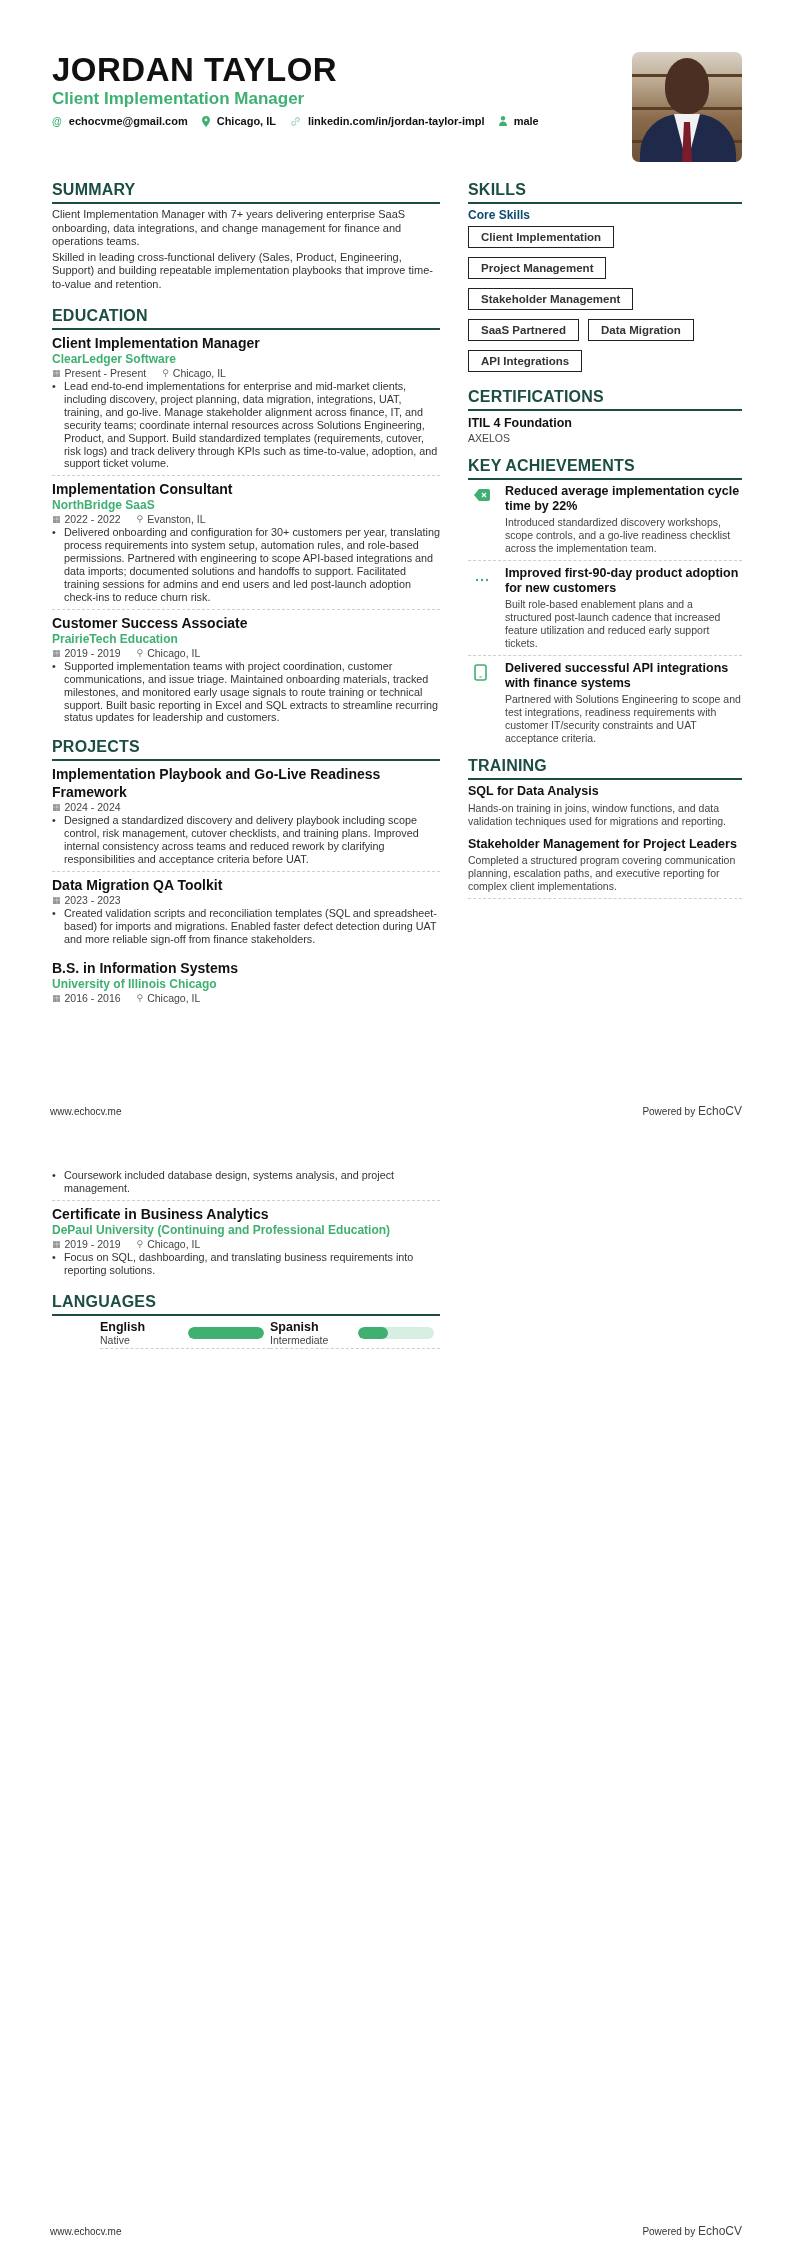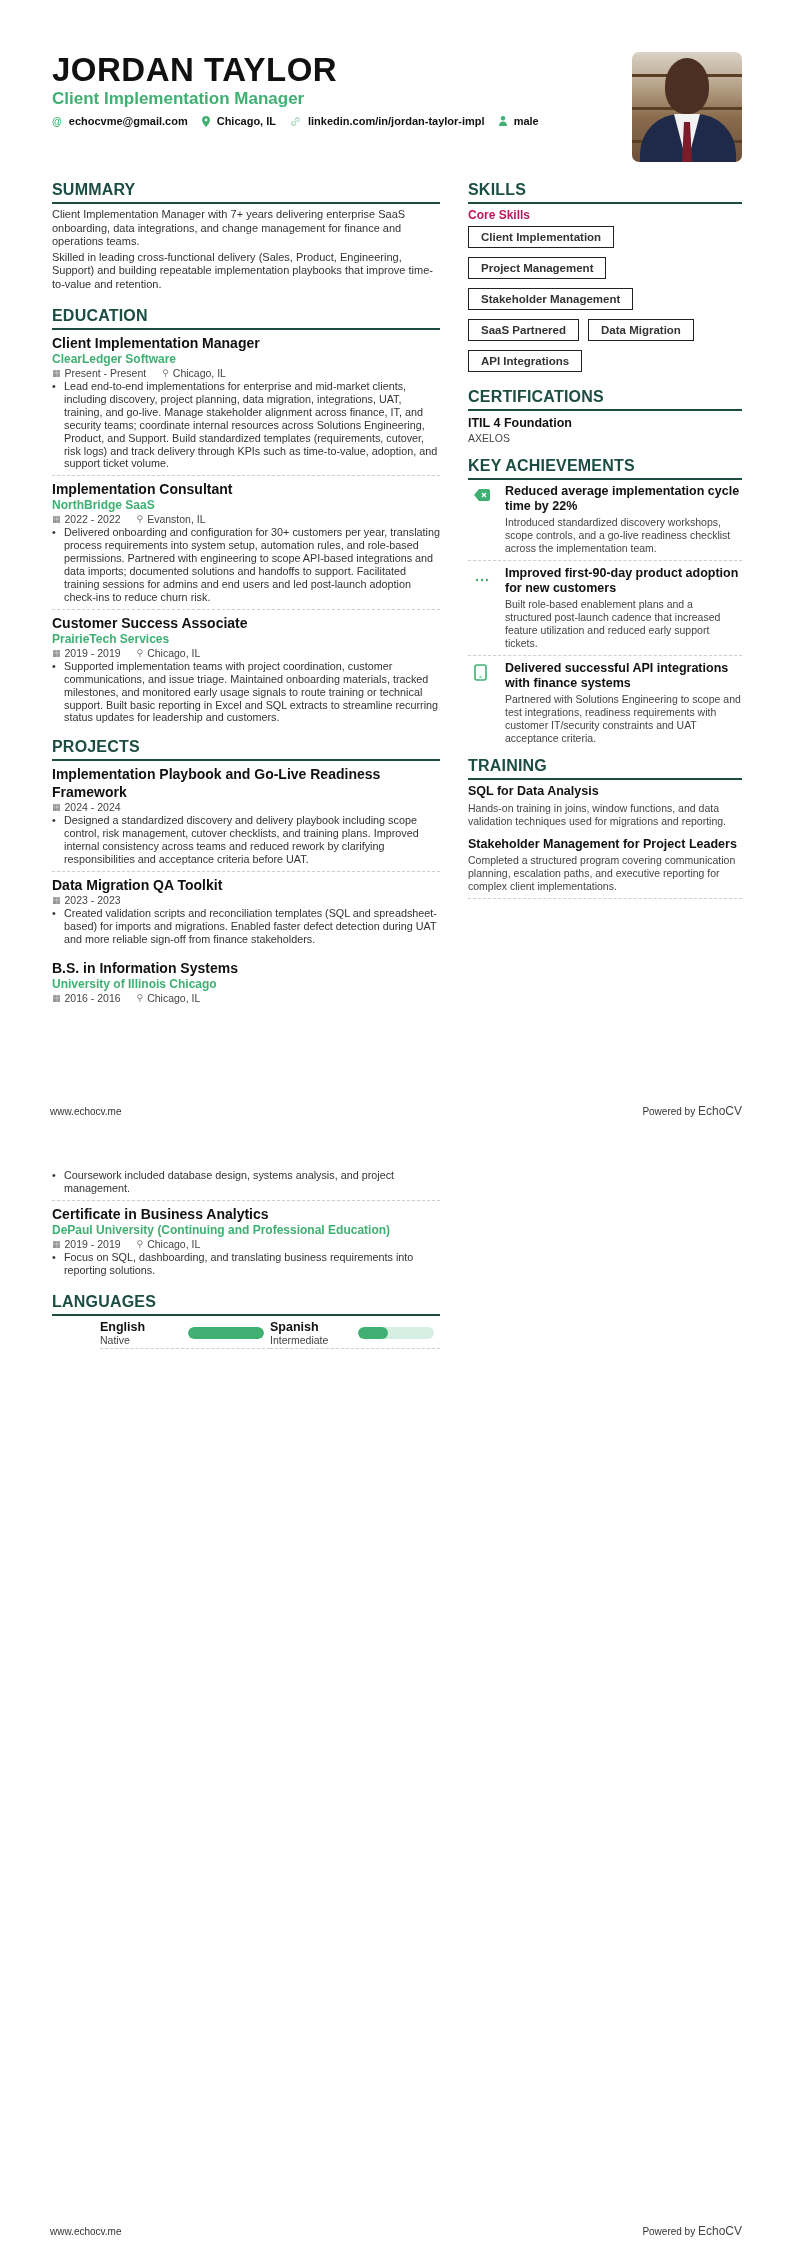--- a/index.html
+++ b/index.html
@@ -33,21 +33,21 @@
   .entry { padding-bottom: 5px; margin-bottom: 4px; border-bottom: 1px dashed #cfcfcf; }
   .entry.last { border-bottom: none; }
   .entry-title { font-size: 14px; font-weight: 700; color: #111; line-height: 18px; }
   .entry-org { font-size: 12px; font-weight: 700; color: #3fb072; line-height: 15px; }
   .meta { display: flex; align-items: center; font-size: 10.5px; color: #444; line-height: 13px; }
   .meta .ic { color: #777; font-size: 9px; margin-right: 4px; }
   .meta .gap { width: 16px; }
   .bullet { display: flex; font-size: 10.8px; line-height: 12.9px; color: #333; }
   .bullet .dot { width: 12px; flex: none; }
 
-  .sub-title { font-size: 12px; font-weight: 700; color: #be185d; margin-bottom: 4px; }
+  .sub-title { font-size: 12px; font-weight: 700; color: #0c4a6e; margin-bottom: 4px; }
   .tags { display: flex; flex-wrap: wrap; }
   .tag { border: 1.5px solid #222; padding: 3px 12px; font-size: 11.5px; font-weight: 700; color: #333; margin-right: 9px; margin-bottom: 9px; line-height: 14px; }
 
   .cert-name { font-size: 12.5px; font-weight: 700; color: #111; line-height: 16px; }
   .cert-org { font-size: 10.5px; color: #444; line-height: 14px; }
 
   .ach { display: flex; padding-bottom: 5px; margin-bottom: 5px; border-bottom: 1px dashed #cfcfcf; }
   .ach.last { border-bottom: none; }
   .ach .aic { width: 37px; flex: none; padding-top: 3px; padding-left: 6px; color: #3fb072; }
   .ach-title { font-size: 12.5px; font-weight: 700; color: #111; line-height: 15px; }
@@ -155,21 +155,21 @@
           <span>Evanston, IL</span>
         </div>
         <div class="bullet">
             <span class="dot">•</span>
             <span>Delivered onboarding and configuration for 30+ customers per year, translating process requirements into system setup, automation rules, and role-based permissions. Partnered with engineering to scope API-based integrations and data imports; documented solutions and handoffs to support. Facilitated training sessions for admins and end users and led post-launch adoption check-ins to reduce churn risk.</span>
           </div>
       </div>
 
       <div class="entry last">
         <div class="entry-title">Customer Success Associate</div>
-        <div class="entry-org">PrairieTech Services</div>
+        <div class="entry-org">PrairieTech Education</div>
         <div class="meta">
           <span class="ic">▦</span>
           <span>2019 - 2019</span>
           <span class="gap"></span>
           <span class="ic">⚲</span>
           <span>Chicago, IL</span>
         </div>
         <div class="bullet">
             <span class="dot">•</span>
             <span>Supported implementation teams with project coordination, customer communications, and issue triage. Maintained onboarding materials, tracked milestones, and monitored early usage signals to route training or technical support. Built basic reporting in Excel and SQL extracts to streamline recurring status updates for leadership and customers.</span>

